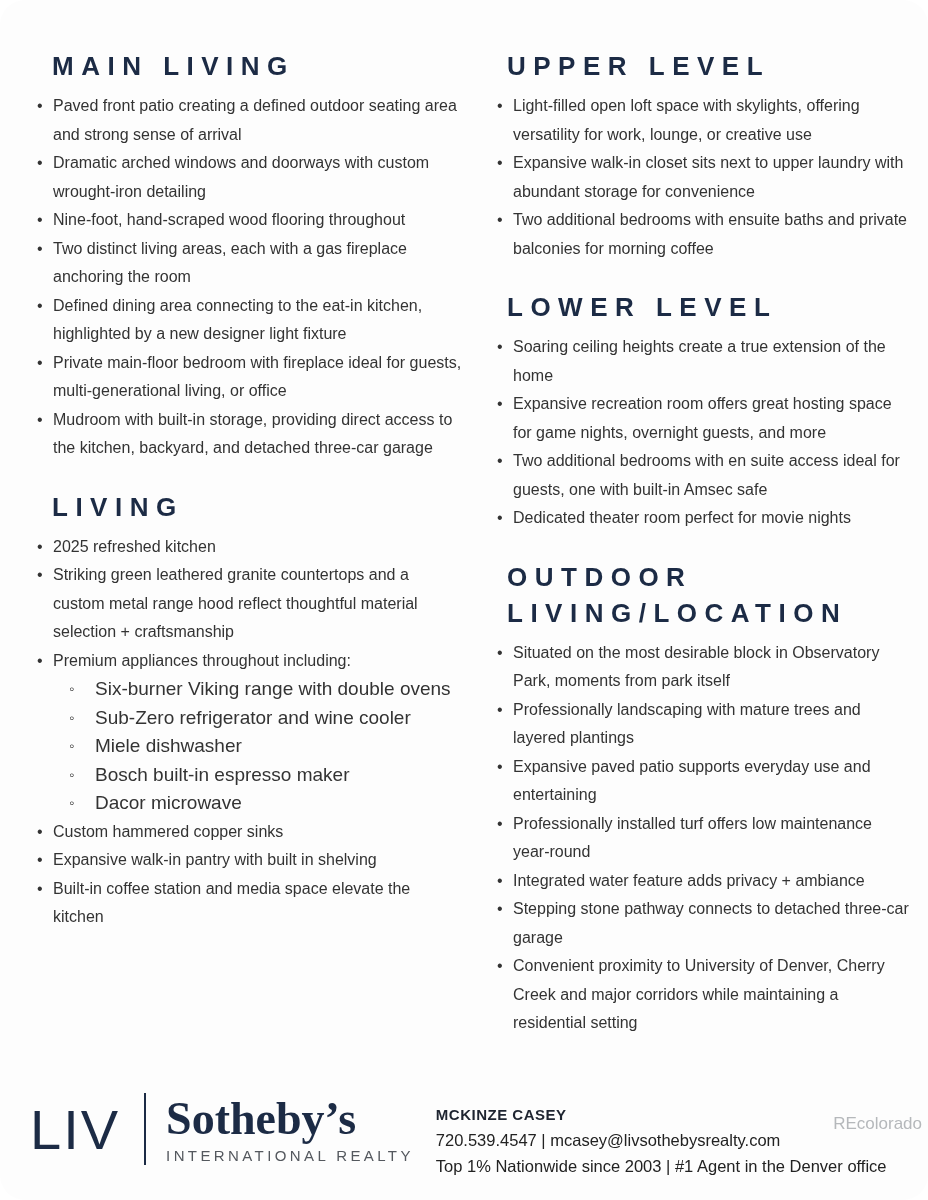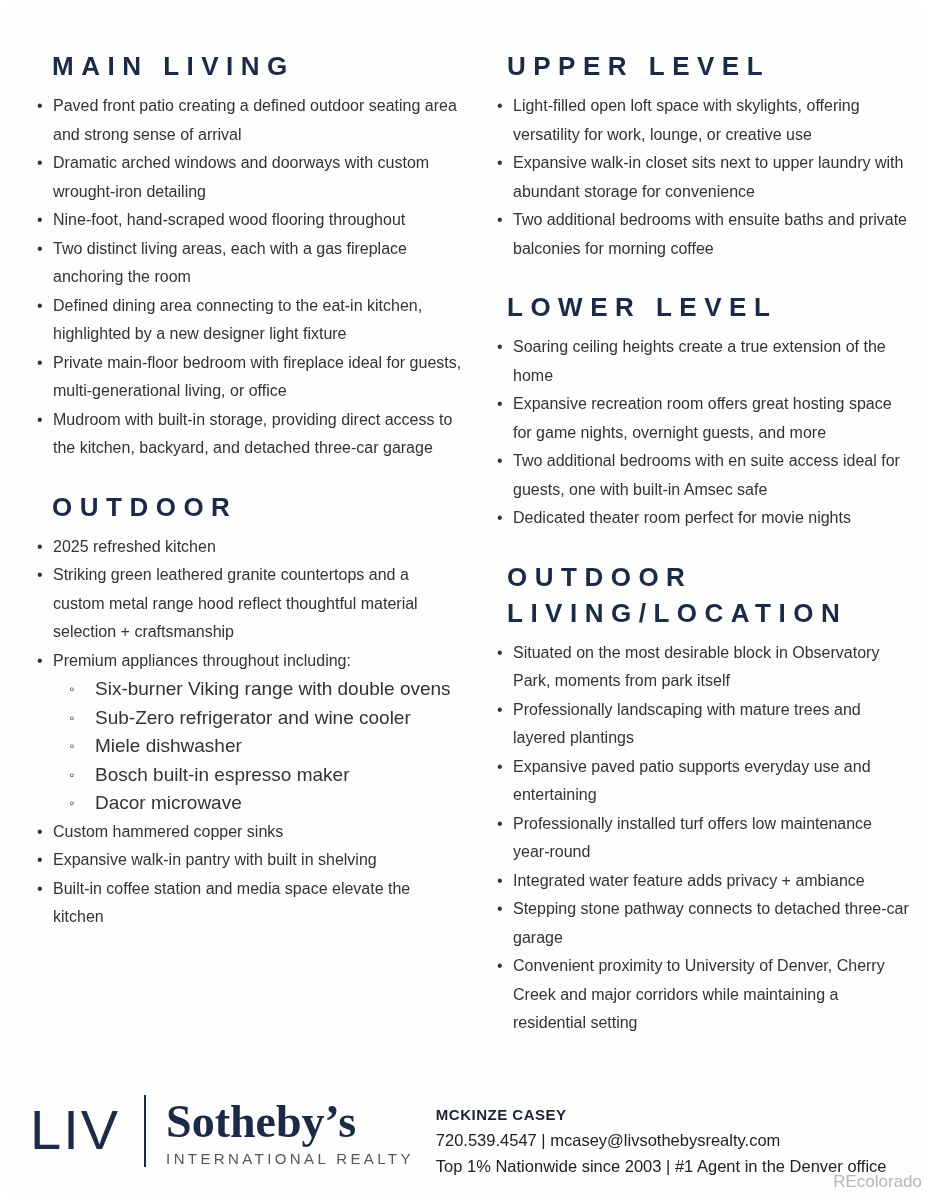--- a/index.html
+++ b/index.html
@@ -78,21 +78,21 @@
     color: #333333;
   }
 
   .footer {
     position: absolute;
     left: 30px;
     top: 1093px;
     display: flex;
     align-items: flex-start;
   }
-  .logo { display: flex; align-items: flex-end; }
+  .logo { display: flex; align-items: flex-start; }
   .logo-liv {
     font-size: 56px;
     font-weight: 300;
     letter-spacing: 2px;
     color: #1c2b45;
     line-height: 74px;
   }
   .logo-divider {
     width: 2px;
     height: 72px;
@@ -125,21 +125,21 @@
     line-height: 24px;
   }
   .agent-contact, .agent-tagline {
     font-size: 16.5px;
     color: #222222;
     line-height: 26px;
   }
   .watermark {
     position: absolute;
     right: 6px;
-    top: 1172px;
+    top: 1114px;
     font-size: 17px;
     color: #b5b8bb;
   }
 </style>
 </head>
 <body>
 
 <div class="sheet">
   <div class="columns">
 
@@ -152,21 +152,21 @@
           <li>Dramatic arched windows and doorways with custom wrought-iron detailing</li>
           <li>Nine-foot, hand-scraped wood flooring throughout</li>
           <li>Two distinct living areas, each with a gas fireplace anchoring the room</li>
           <li>Defined dining area connecting to the eat-in kitchen, highlighted by a new designer light fixture</li>
           <li>Private main-floor bedroom with fireplace ideal for guests, multi-generational living, or office</li>
           <li>Mudroom with built-in storage, providing direct access to the kitchen, backyard, and detached three-car garage</li>
         </ul>
       </div>
 
       <div class="section">
-        <h2>OUTDOOR</h2>
+        <h2>LIVING</h2>
         <ul class="bullets">
           <li>2025 refreshed kitchen</li>
           <li>Striking green leathered granite countertops and a custom metal range hood reflect thoughtful material selection + craftsmanship</li>
           <li>Premium appliances throughout including:</li>
         </ul>
         <ul class="sub-bullets">
           <li>Six-burner Viking range with double ovens</li>
           <li>Sub-Zero refrigerator and wine cooler</li>
           <li>Miele dishwasher</li>
           <li>Bosch built-in espresso maker</li>

